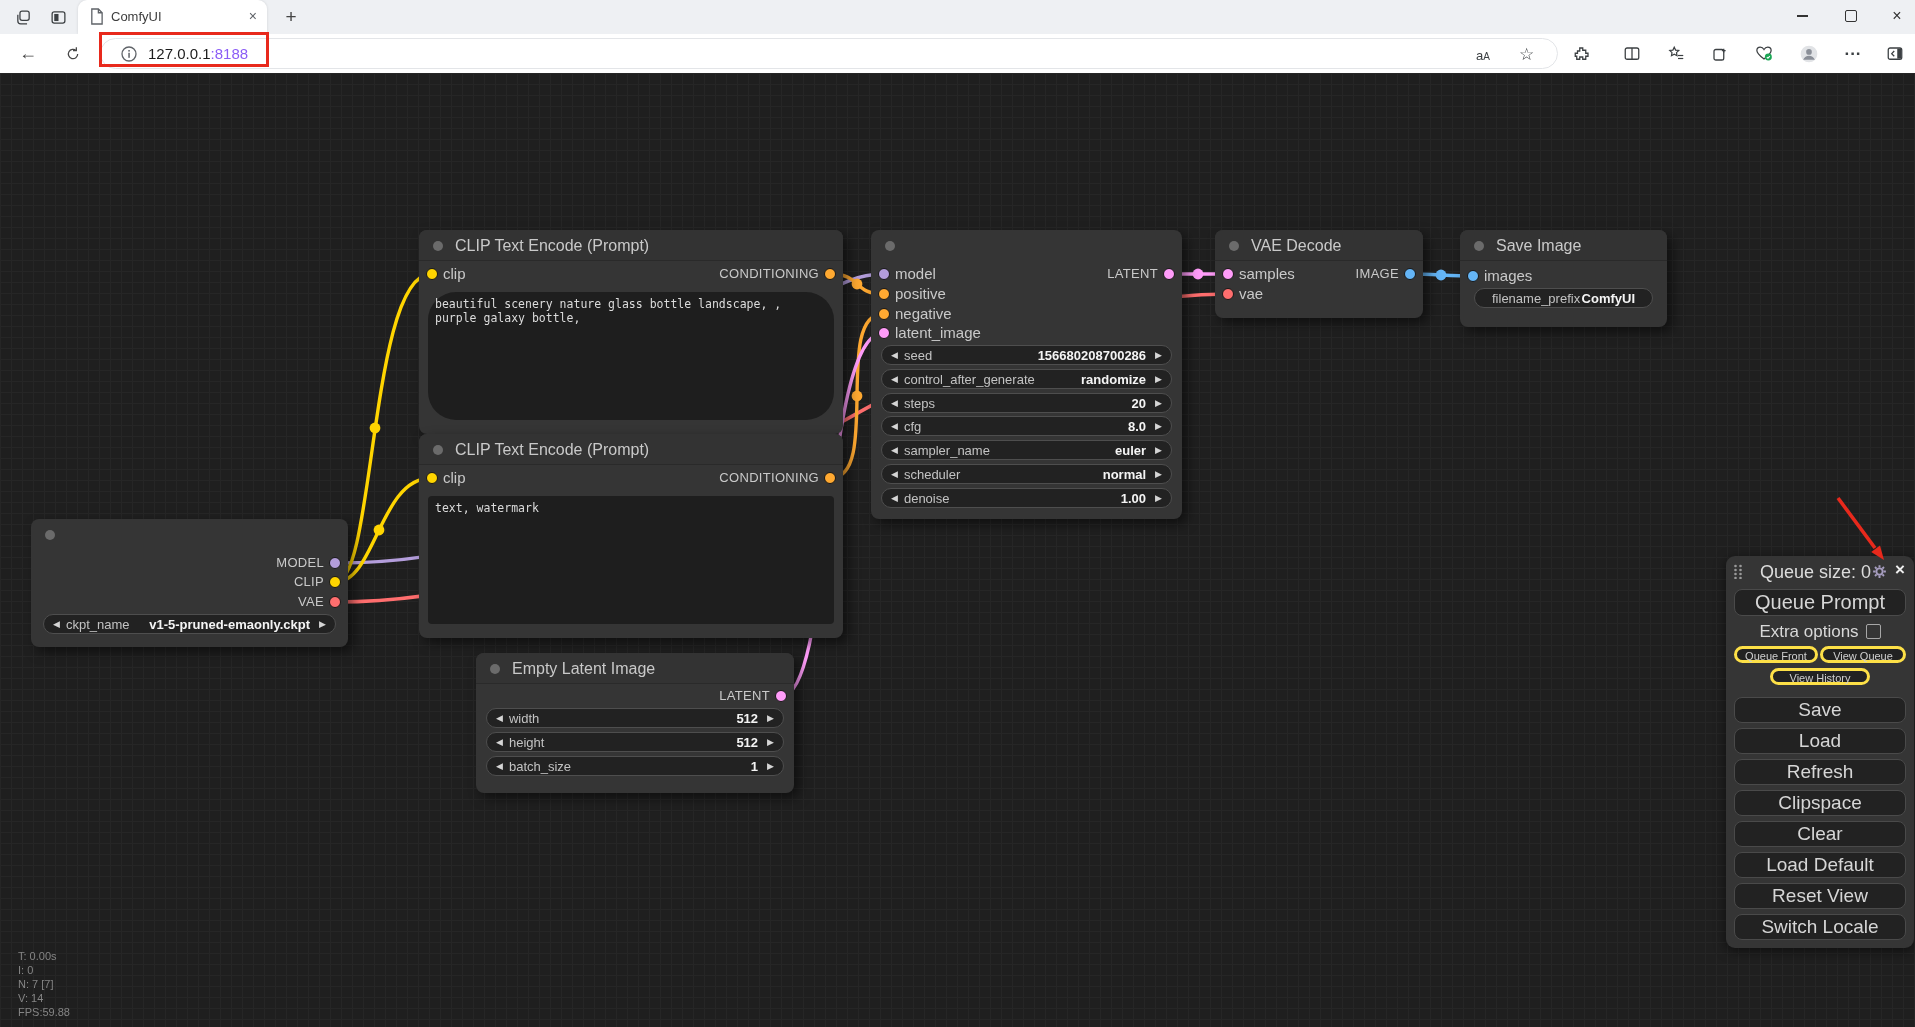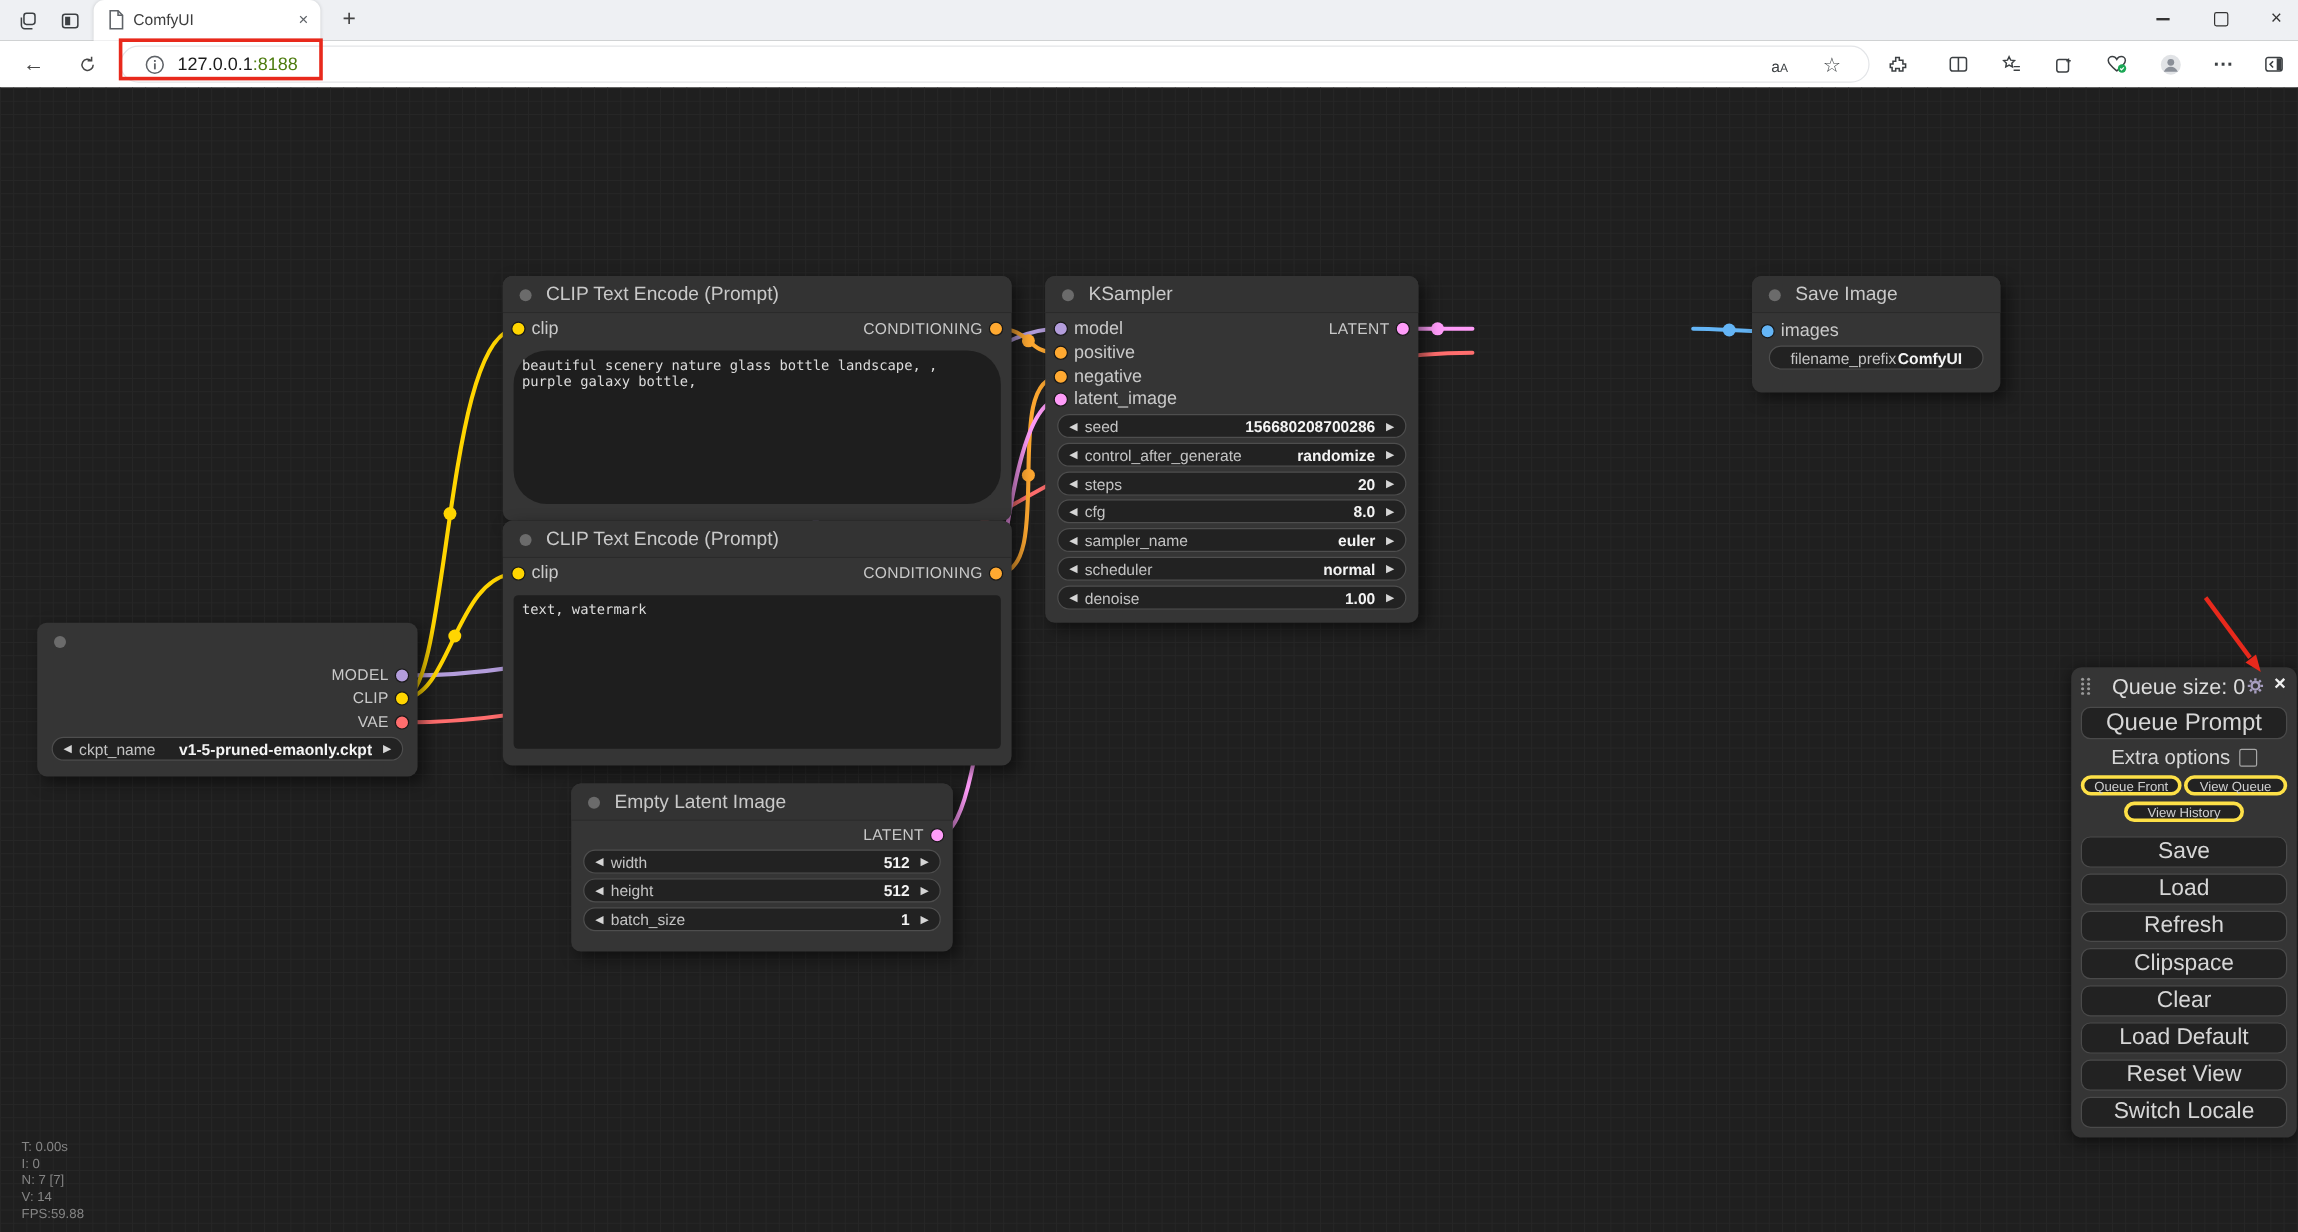--- a/index.html
+++ b/index.html
@@ -10,21 +10,21 @@
   #tabstrip{position:absolute;left:0;top:0;width:100%;height:34px;background:#eef0f3;}
   #tab{position:absolute;left:78px;top:0;width:189px;height:34px;background:#ffffff;
     border-radius:9px 9px 0 0;box-shadow:0 0 3px rgba(0,0,0,.12);}
   #tab .tabtitle{position:absolute;left:33px;top:9px;font-size:13px;color:#3d3d3d;white-space:nowrap;}
   #tab .tabclose{position:absolute;right:10px;top:8px;font-size:14px;color:#5f6368;line-height:16px;}
   .winctl{position:absolute;top:0;width:46px;height:32px;display:flex;align-items:center;justify-content:center;color:#333;}
   #toolbar{position:absolute;left:0;top:34px;width:100%;height:39px;background:#ffffff;}
   #addrpill{position:absolute;left:100px;top:4px;width:1458px;height:31px;background:#fff;
     border:1px solid #e3e5e8;border-radius:17px;box-sizing:border-box;}
   .urlhost{font-size:15px;color:#1c1c1c;}
-  .urlport{font-size:15px;color:#4d7c0f;}
+  .urlport{font-size:15px;color:#8b5cf6;}
   .bicon{position:absolute;top:34px;width:30px;height:39px;display:flex;align-items:center;
     justify-content:center;color:#3c4043;}
   .anno-rect{position:absolute;left:99px;top:32px;width:170px;height:35px;border:3px solid #E8291C;
     z-index:40;box-sizing:border-box;pointer-events:none;}
   svg.icon{display:block;}
 
   
   #canvas{position:absolute;left:0;top:73px;width:1915px;height:954px;background-color:#1f1f1f;
     background-image:linear-gradient(#262626 1px,transparent 1px),
                      linear-gradient(90deg,#262626 1px,transparent 1px);
@@ -257,21 +257,20 @@
       <div class="srow" style="top:35px;">
         <span class="port in" style="background-color: rgb(255, 213, 0);"></span>
         <span class="inlab">clip</span>
         <span class="outlab">CONDITIONING</span>
         <span class="port out" style="background-color: rgb(255, 169, 49);"></span>
       </div>
       <div class="ta" style="top:62px;height:128px;">text, watermark</div>
     </div>
 
     <div class="node" style="left:871px;top:157px;width:311px;height:289px;">
-      <div class="ntitle">KSampler</div>
       <span class="ndot"></span>
       <div class="srow" style="top:35px;">
         <span class="port in" style="background-color: rgb(179, 157, 219);"></span>
         <span class="inlab">model</span>
         <span class="outlab">LATENT</span>
         <span class="port out" style="background-color: rgb(255, 156, 249);"></span>
       </div>
       <div class="srow" style="top:55px;">
           <span class="port in" style="background-color: rgb(255, 169, 49);"></span>
           <span class="inlab">positive</span>
@@ -329,20 +328,34 @@
         </div>
       <div class="widget" style="left:10px;right:10px;top:258px;">
           <span class="warr">◀</span>
           <span class="wname">denoise</span>
           <span class="sp"></span>
           <span class="wval">1.00</span>
           <span class="warr r">▶</span>
         </div>
     </div>
 
+    <div class="node" style="left:1215px;top:157px;width:208px;height:88px;">
+      <div class="ntitle">VAE Decode</div>
+      <span class="ndot"></span>
+      <div class="srow" style="top:35px;">
+        <span class="port in" style="background-color: rgb(255, 156, 249);"></span>
+        <span class="inlab">samples</span>
+        <span class="outlab">IMAGE</span>
+        <span class="port out" style="background-color: rgb(100, 181, 246);"></span>
+      </div>
+      <div class="srow" style="top:55px;">
+          <span class="port in" style="background-color: rgb(255, 110, 110);"></span>
+          <span class="inlab">vae</span>
+        </div>
+    </div>
 
     <div class="node" style="left:1460px;top:157px;width:207px;height:97px;">
       <div class="ntitle">Save Image</div>
       <span class="ndot"></span>
       <div class="srow" style="top:37px;">
           <span class="port in" style="background-color: rgb(100, 181, 246);"></span>
           <span class="inlab">images</span>
         </div>
       <div class="widget" style="left:14px;right:14px;top:58px;">
         <span class="wname" style="margin-left:8px;">filename_prefix</span>

